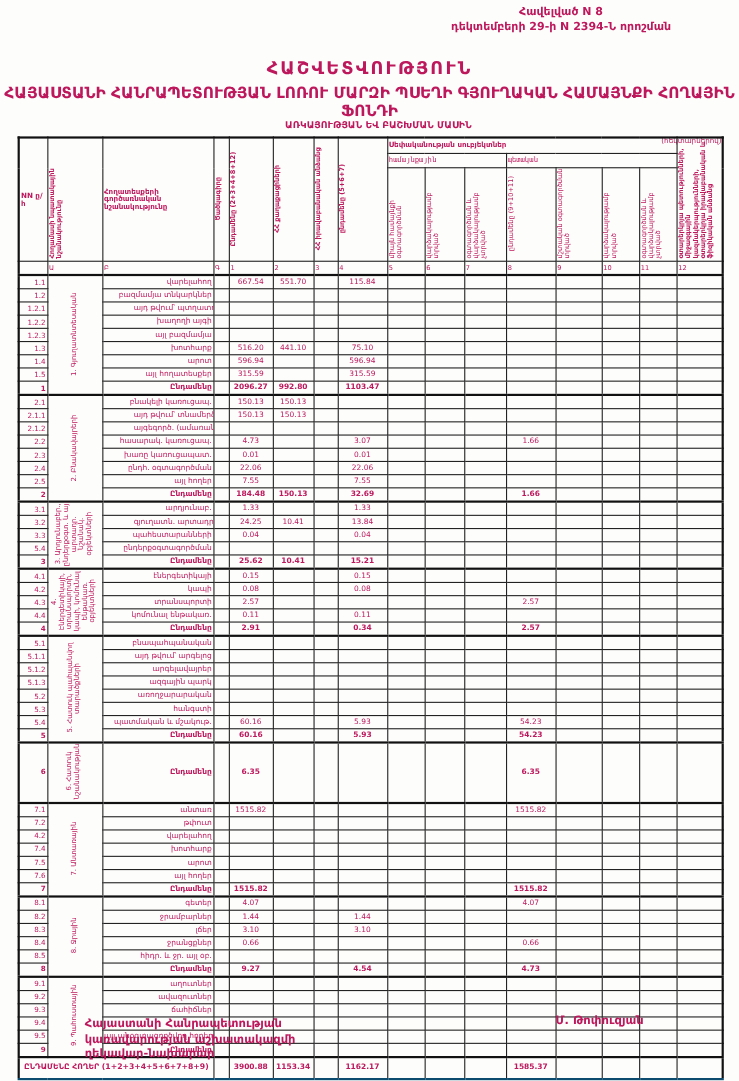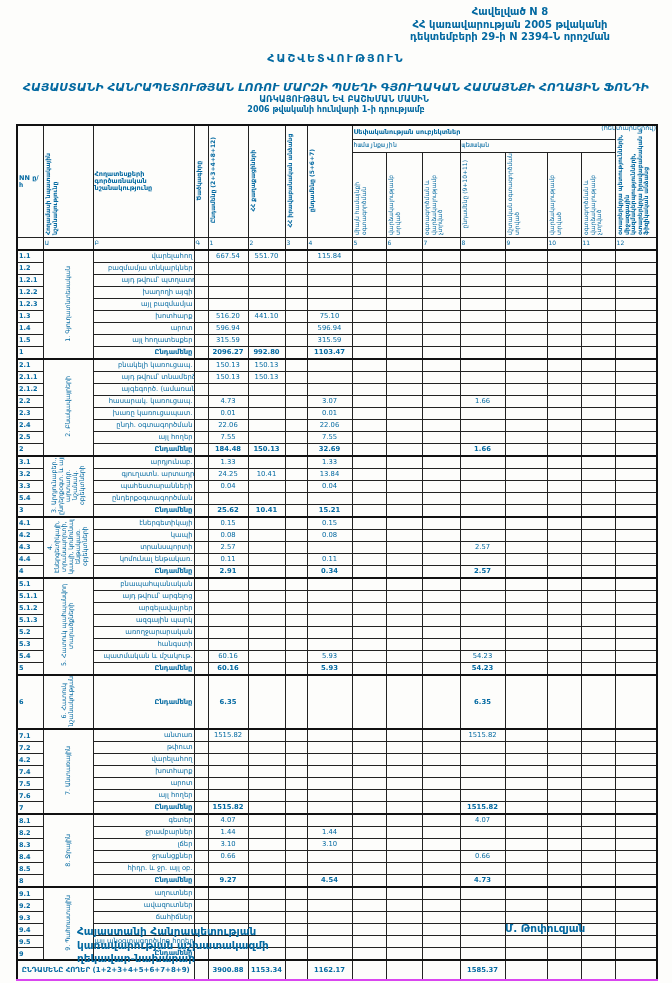--- a/index.html
+++ b/index.html
@@ -1,67 +1,65 @@
 <!DOCTYPE html>
 <html><head>
 <meta charset="utf-8">
 <style>
   html,body{margin:0;padding:0;background:#888;}
-  .page{position:relative;width:672px;height:983px;background:#fdfdfb;color:#0369a1;
+  .page{position:relative;width:672px;height:983px;background:#fdfdfb;color:#be185d;
         font-family:"DejaVu Sans",sans-serif;overflow:hidden;}
   .appendix{position:absolute;top:6px;right:12px;width:300px;text-align:center;
             font-weight:bold;font-size:10px;line-height:1.25;}
   .titleblock{position:absolute;top:52px;left:0;width:100%;text-align:center;font-weight:bold;}
-  .titleblock .t1{font-size:11px;letter-spacing:2px;}
-  .titleblock .t2{font-size:11px;margin-top:16px;font-style:italic;}
+  .titleblock .t1{font-size:16px;letter-spacing:2px;}
+  .titleblock .t2{font-size:14px;margin-top:6px;}
   .titleblock .t3{font-size:8.5px;margin-left:16px;}
   .titleblock .t4{font-size:8px;font-weight:bold;margin-top:1px;}
   .unitnote{position:absolute;top:124px;right:16px;font-size:6.5px;}
   table.land{position:absolute;top:124px;left:16px;border-collapse:collapse;table-layout:fixed;
              width:640px;border:2px solid #111;}
   table.land th,table.land td{border:1px solid #222;padding:0 1px;overflow:hidden;
              font-family:"DejaVu Sans",sans-serif;}
   thead th{font-weight:normal;font-size:6px;line-height:1.05;text-align:left;vertical-align:middle;}
   thead tr.grp th{font-size:6.5px;font-weight:bold;height:13px;}
   thead tr.sub th{font-size:6.5px;height:12px;font-family:Liberation Mono, monospace;}
   thead tr.vhdr th{height:84px;}
   thead tr.letters th{height:11px;font-size:6px;border-bottom:2px solid #111;}
   .vt{writing-mode:vertical-rl;transform:rotate(180deg);display:inline-block;
       max-height:82px;line-height:1.1;font-size:6px;}
   .vt.big{max-height:108px;}
   tbody td{height:11px;font-size:6.8px;line-height:1;}
-  td.num{text-align:left;font-size:6.5px;font-weight:bold;}
+  td.num{text-align:right;font-size:6.5px;}
   td.purpose{text-align:center;vertical-align:middle;}
   td.purpose .vt{max-height:999px;font-size:6.3px;}
   td.lbl{text-align:right;padding-left:2px;white-space:nowrap;}
   td.lbl.ind{padding-left:28px;}
   td.val{text-align:center;}
   tr.secstart td{border-top:2px solid #111;}
   .tot{font-weight:bold;}
-  tr.grand td{border-top:2px solid #111;border-bottom:2px solid #d946ef;font-weight:bold;height:18px;}
+  tr.grand td{border-top:2px solid #111;border-bottom:2px solid #0c4a6e;font-weight:bold;height:18px;}
   tr.grand td.glabel{text-align:center;font-size:7px;}
   .footerblock{position:absolute;top:925px;left:30px;font-weight:bold;font-size:10.5px;line-height:1.3;margin-left:47px;}
   .signer{position:absolute;top:922px;left:505px;font-weight:bold;font-size:10.5px;}
 </style>
 </head>
 <body>
 
 <div class="page">
 
   <div class="appendix">
     <div>Հավելված N 8</div>
-    <div>ՀՀ կառավարության 2005 թվականի</div>
     <div>դեկտեմբերի 29-ի N 2394-Ն որոշման</div>
   </div>
 
   <div class="titleblock">
     <div class="t1">ՀԱՇՎԵՏՎՈՒԹՅՈՒՆ</div>
     <div class="t2">ՀԱՅԱՍՏԱՆԻ ՀԱՆՐԱՊԵՏՈՒԹՅԱՆ ԼՈՌՈՒ ՄԱՐԶԻ ՊՍԵՂԻ ԳՅՈՒՂԱԿԱՆ ՀԱՄԱՅՆՔԻ ՀՈՂԱՅԻՆ ՖՈՆԴԻ</div>
     <div class="t3">ԱՌԿԱՅՈՒԹՅԱՆ ԵՎ ԲԱՇԽՄԱՆ ՄԱՍԻՆ</div>
-    <div class="t4">2006 թվականի հունվարի 1-ի դրությամբ</div>
   </div>
 
   <div class="unitnote">(հեկտարներով)</div>
 
   <table class="land">
     <colgroup>
       <col style="width:26px">
         <col style="width:50px">
         <col style="width:101px">
         <col style="width:14px">

